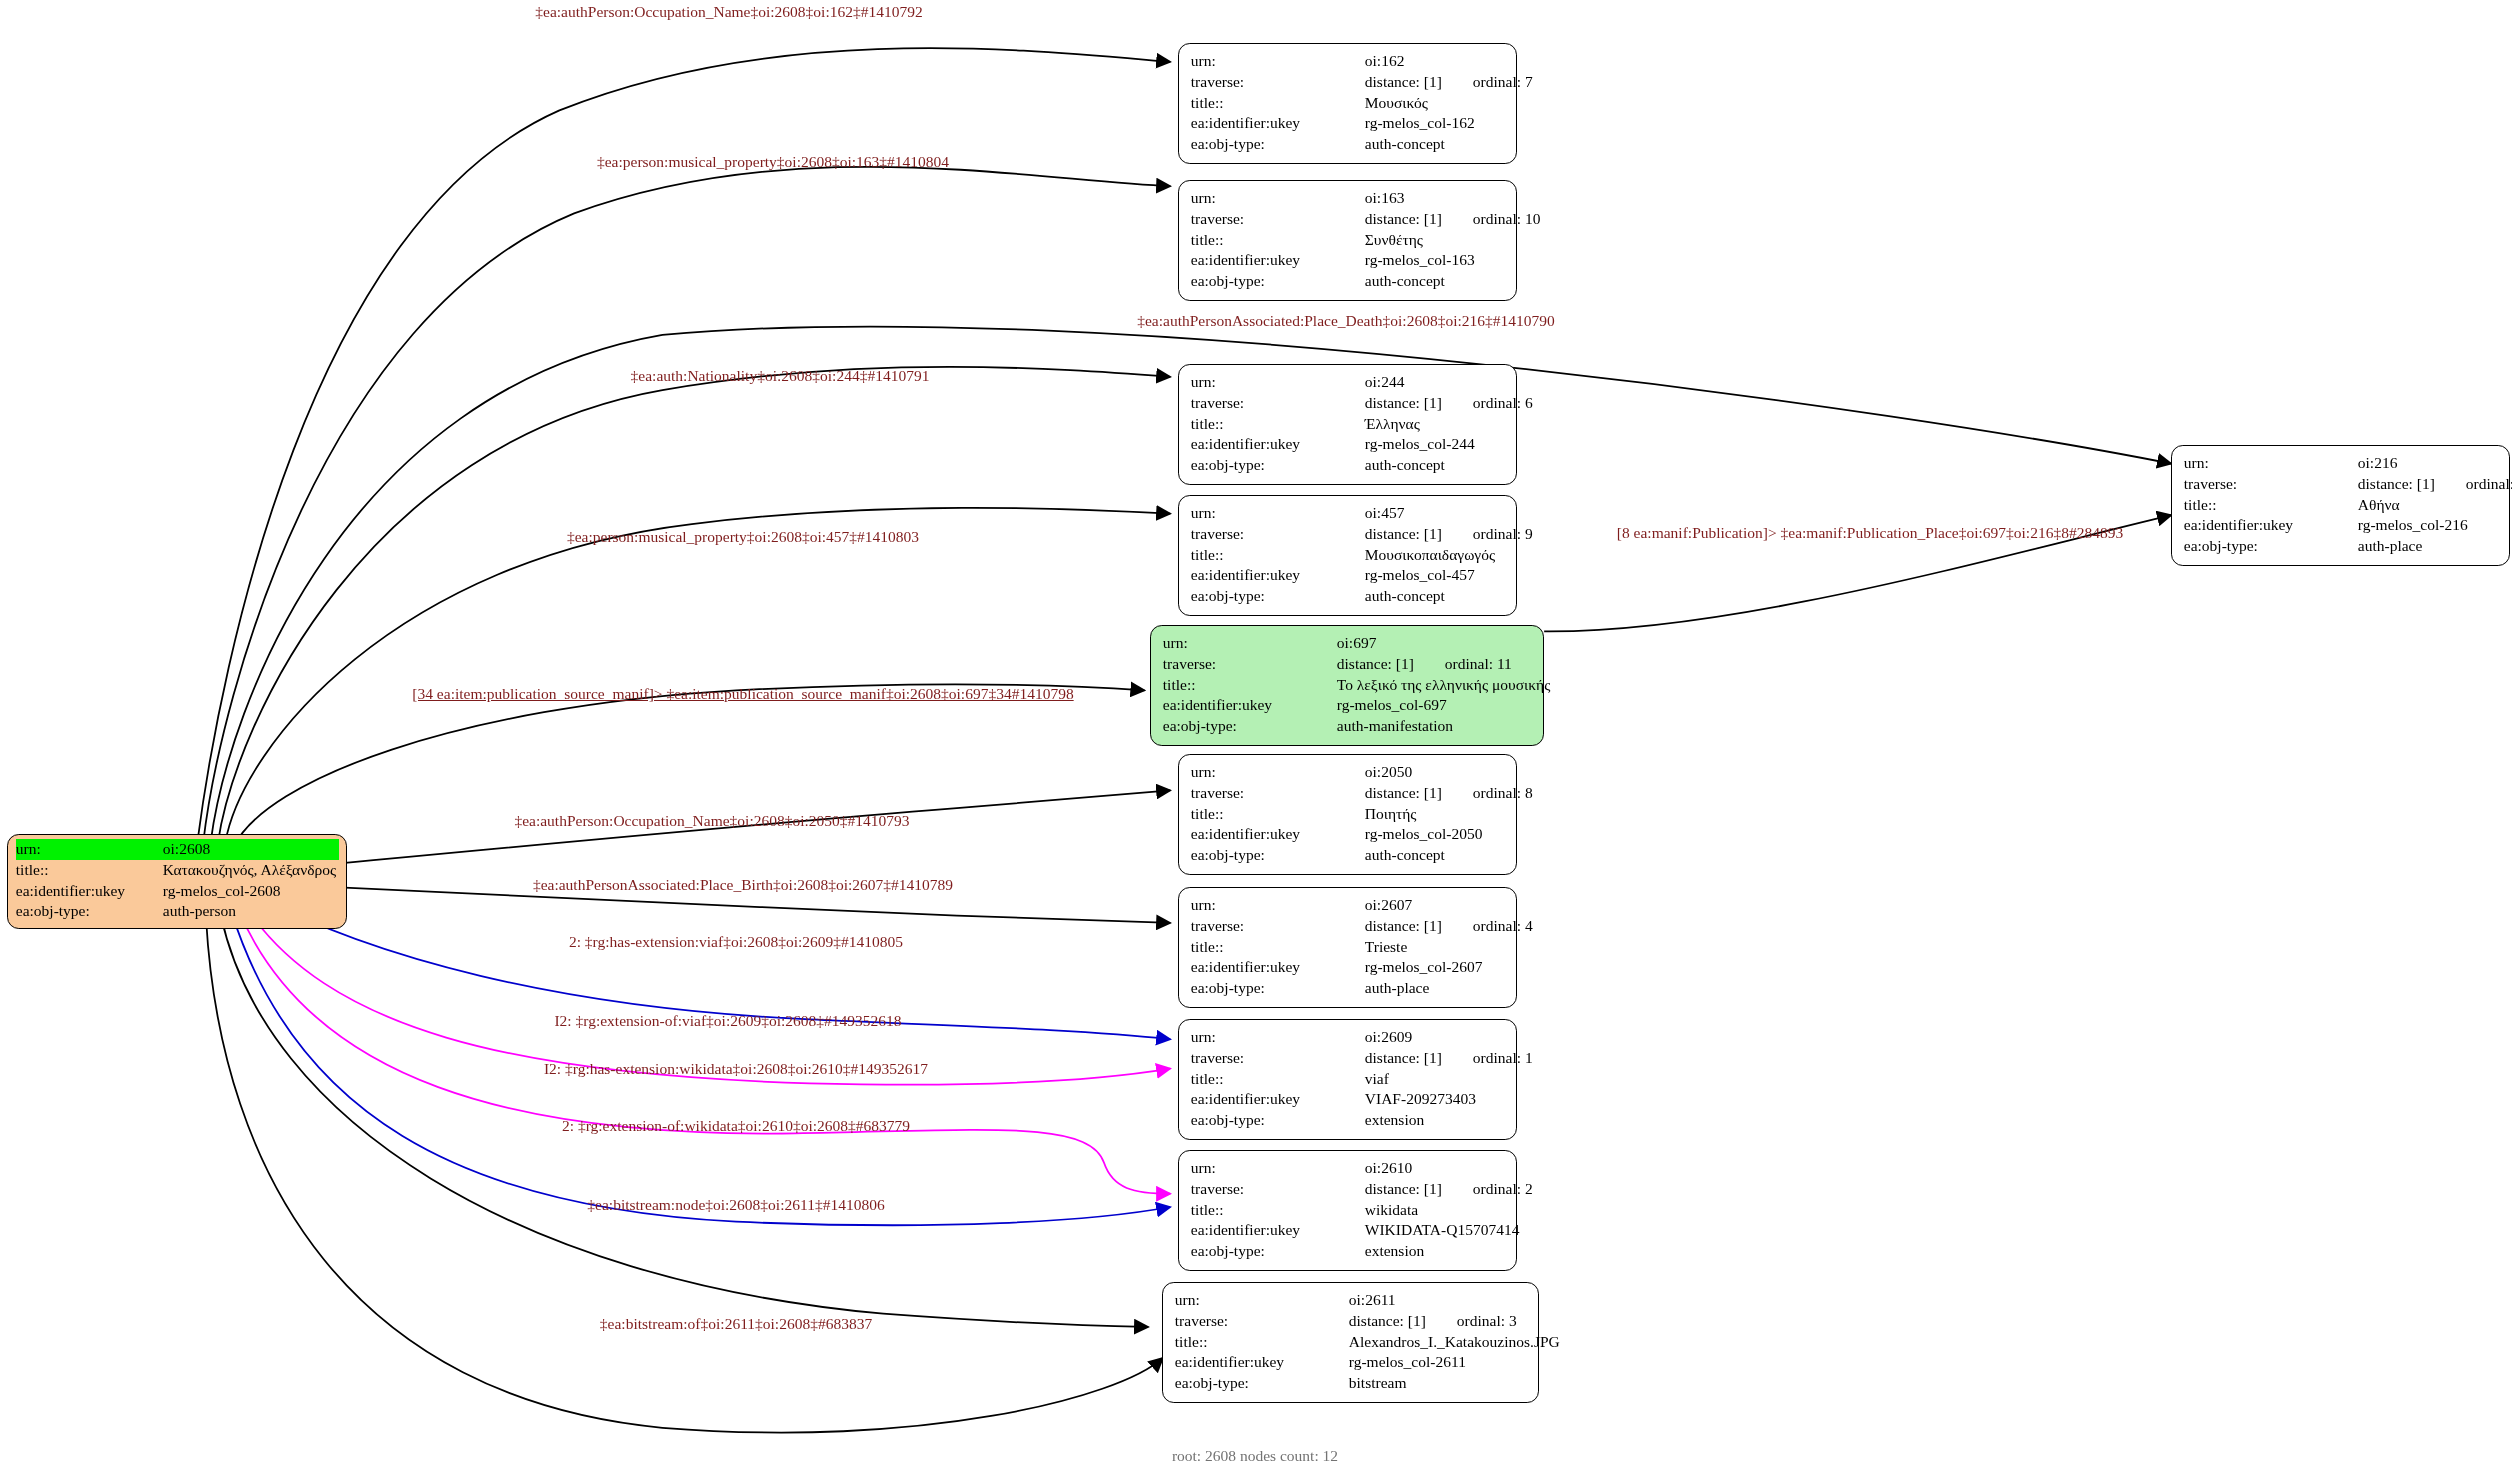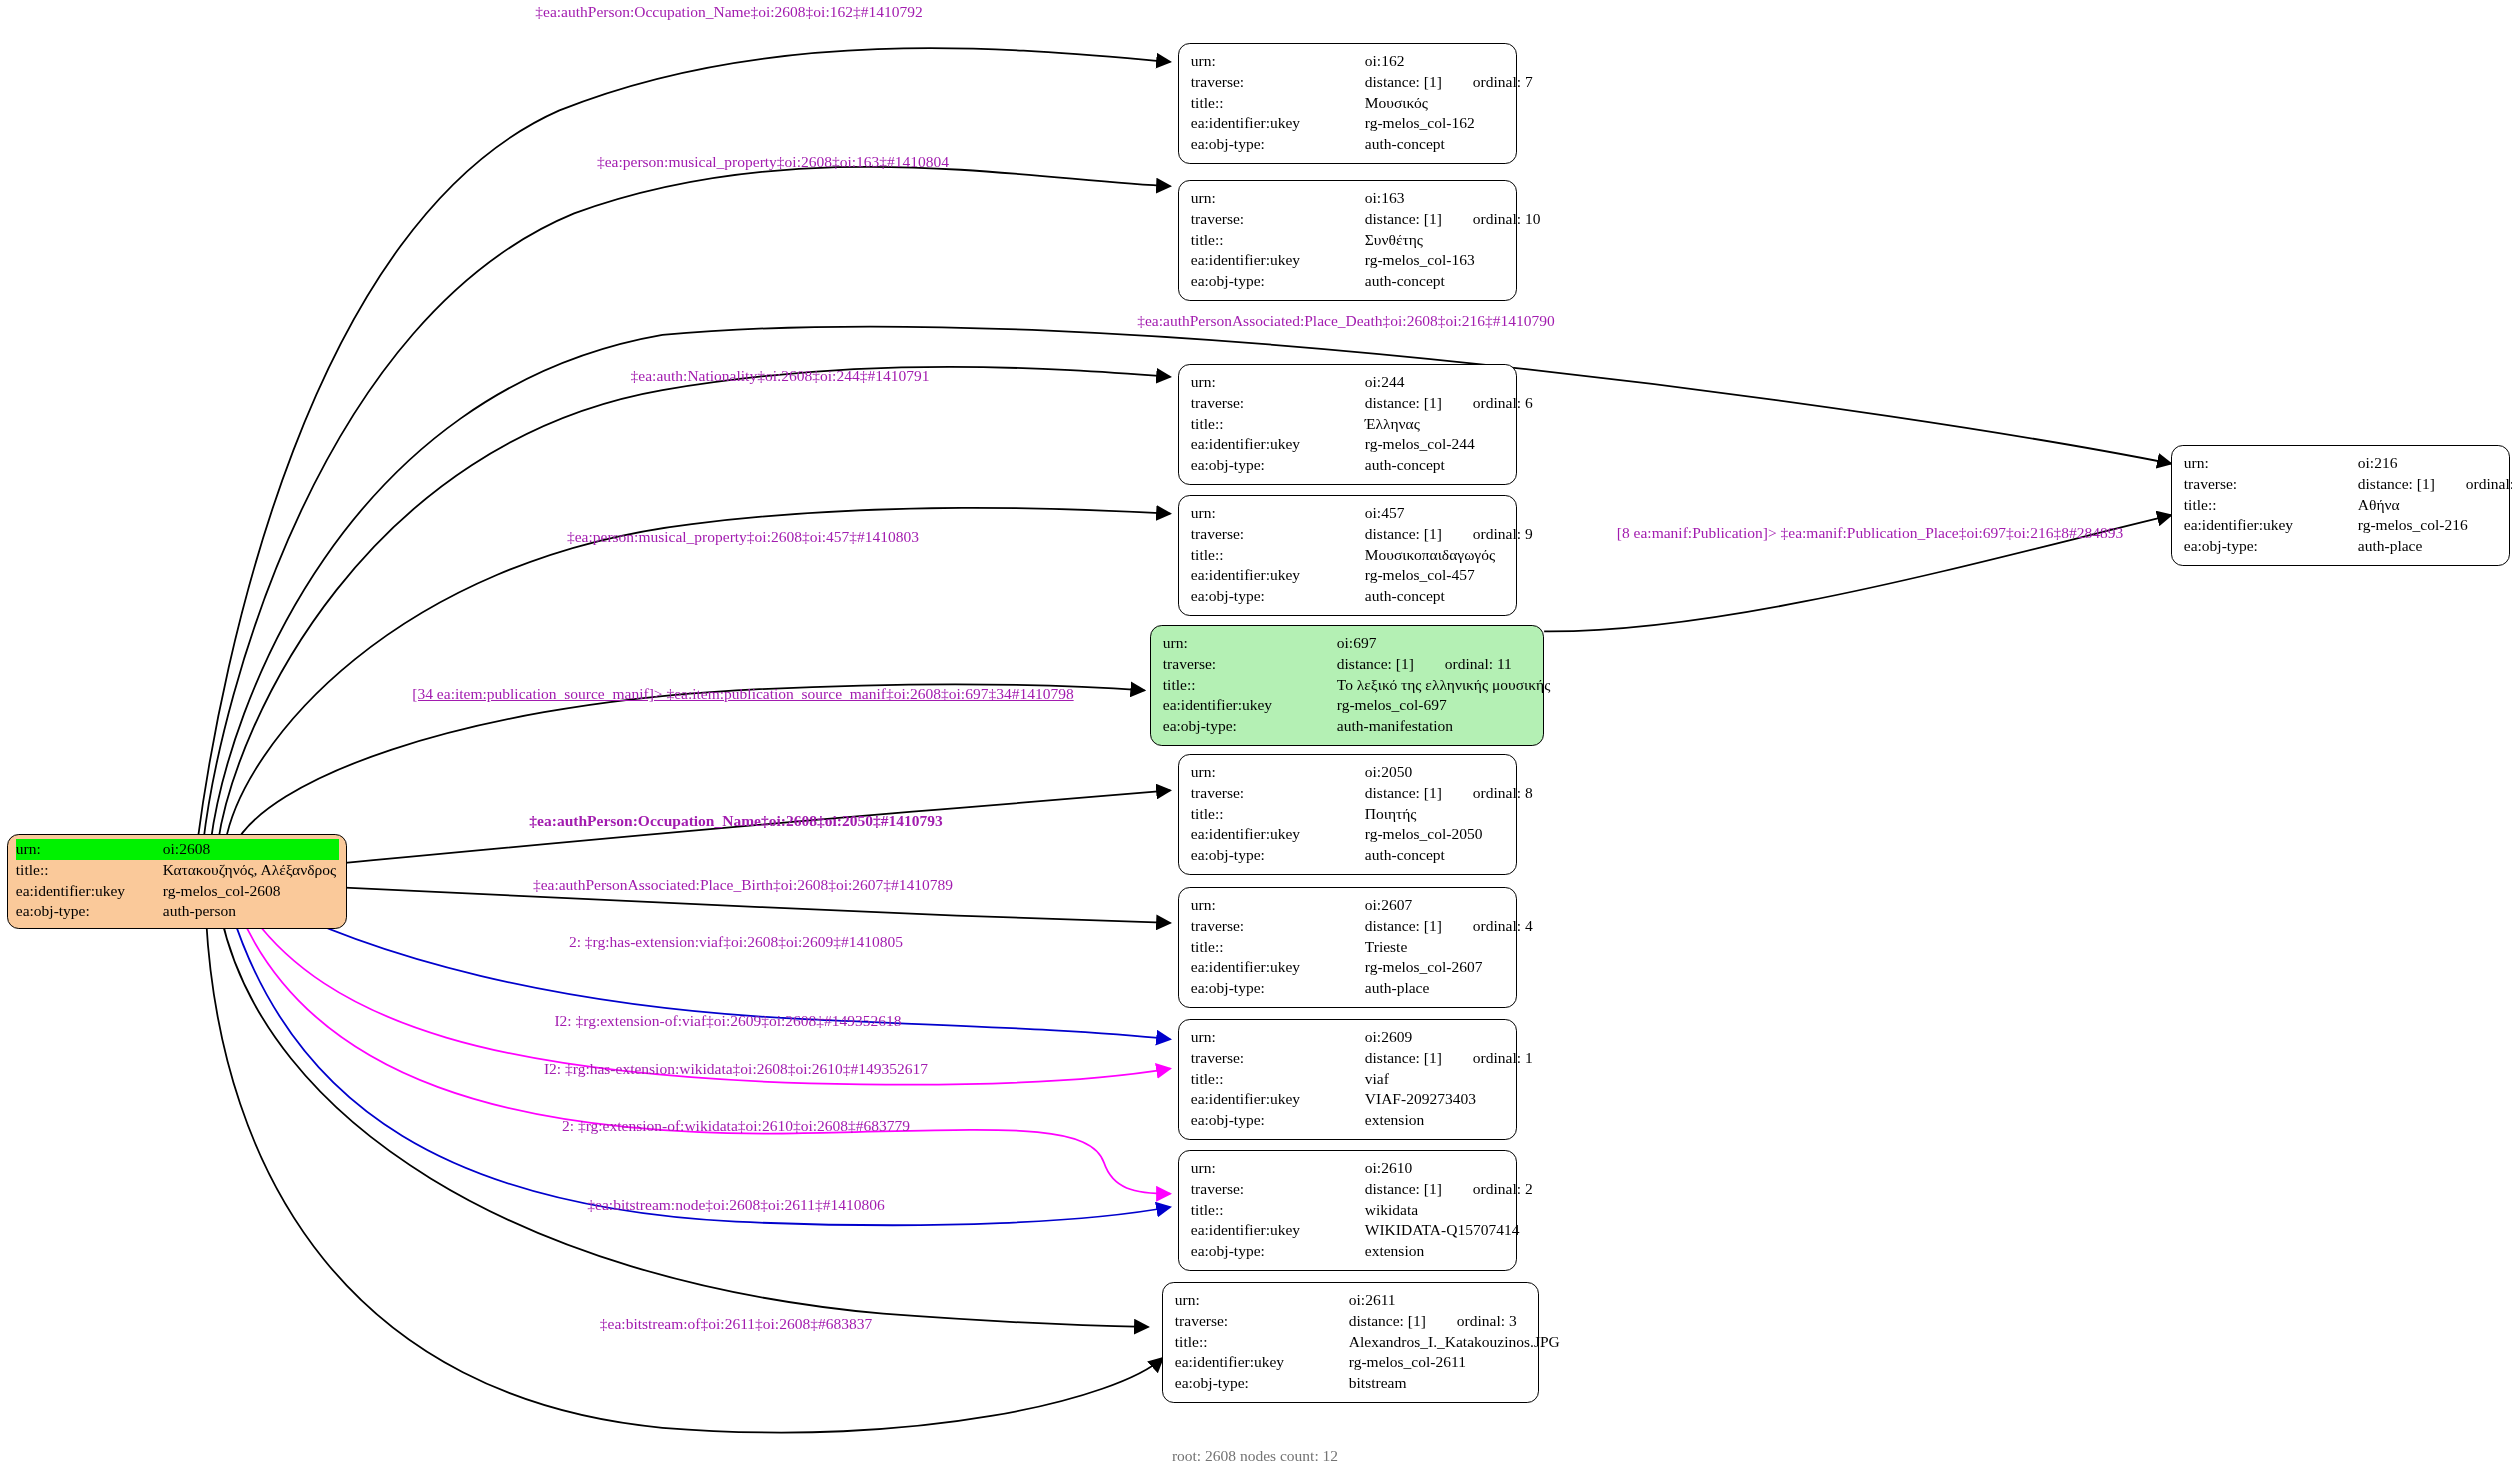--- a/index.html
+++ b/index.html
@@ -46,21 +46,21 @@
   .k { width: 174px; flex: 0 0 174px; }
   .v { flex: 1 1 auto; }
   .v .ord { display: inline-block; margin-left: 31px; }
   .hl-key, .hl-val { background: #00f200; }
   .node.root { padding: 4.4px 7.4px 5.9px 7.4px; font-size: 15.5px; }
   .node.root .k { width: 147px; flex: 0 0 147px; }
 
   .elabel {
     position: absolute;
     font-size: 15.5px;
-    color: #a21caf;
+    color: #7f1d1d;
     white-space: nowrap;
     transform: translateX(-50%);
   }
   .caption {
     position: absolute;
     font-size: 15.5px;
     color: #737373;
     white-space: nowrap;
     transform: translateX(-50%);
   }
@@ -386,21 +386,21 @@
     </div>
   </div>
 
   <div class="elabel" style="left:729px;  top:2.9px;">‡ea:authPerson:Occupation_Name‡oi:2608‡oi:162‡#1410792</div>
   <div class="elabel" style="left:773px; top:153px;">‡ea:person:musical_property‡oi:2608‡oi:163‡#1410804</div>
   <div class="elabel" style="left:1346px; top:312px;">‡ea:authPersonAssociated:Place_Death‡oi:2608‡oi:216‡#1410790</div>
   <div class="elabel" style="left:780px; top:367px;">‡ea:auth:Nationality‡oi:2608‡oi:244‡#1410791</div>
   <div class="elabel" style="left:743px; top:528px;">‡ea:person:musical_property‡oi:2608‡oi:457‡#1410803</div>
   <div class="elabel" style="left:743px; top:685px;text-decoration:underline;">[34 ea:item:publication_source_manif]&gt; ‡ea:item:publication_source_manif‡oi:2608‡oi:697‡34#1410798</div>
   <div class="elabel" style="left:1870px; top:524px;">[8 ea:manif:Publication]&gt; ‡ea:manif:Publication_Place‡oi:697‡oi:216‡8#284893</div>
-  <div class="elabel" style="left:736px; top:812px;font-weight:bold;">‡ea:authPerson:Occupation_Name‡oi:2608‡oi:2050‡#1410793</div>
+  <div class="elabel" style="left:712px; top:812px;">‡ea:authPerson:Occupation_Name‡oi:2608‡oi:2050‡#1410793</div>
   <div class="elabel" style="left:743px; top:876px;">‡ea:authPersonAssociated:Place_Birth‡oi:2608‡oi:2607‡#1410789</div>
   <div class="elabel" style="left:736px; top:933px;">2: ‡rg:has-extension:viaf‡oi:2608‡oi:2609‡#1410805</div>
   <div class="elabel" style="left:728px; top:1012px;">I2: ‡rg:extension-of:viaf‡oi:2609‡oi:2608‡#149352618</div>
   <div class="elabel" style="left:736px; top:1060px;">I2: ‡rg:has-extension:wikidata‡oi:2608‡oi:2610‡#149352617</div>
   <div class="elabel" style="left:736px; top:1117px;">2: ‡rg:extension-of:wikidata‡oi:2610‡oi:2608‡#683779</div>
   <div class="elabel" style="left:736px; top:1196px;">‡ea:bitstream:node‡oi:2608‡oi:2611‡#1410806</div>
   <div class="elabel" style="left:736px; top:1315px;">‡ea:bitstream:of‡oi:2611‡oi:2608‡#683837</div>
 
   <div class="caption" style="left:1255px; top:1447px;">root: 2608 nodes count: 12</div>
 

